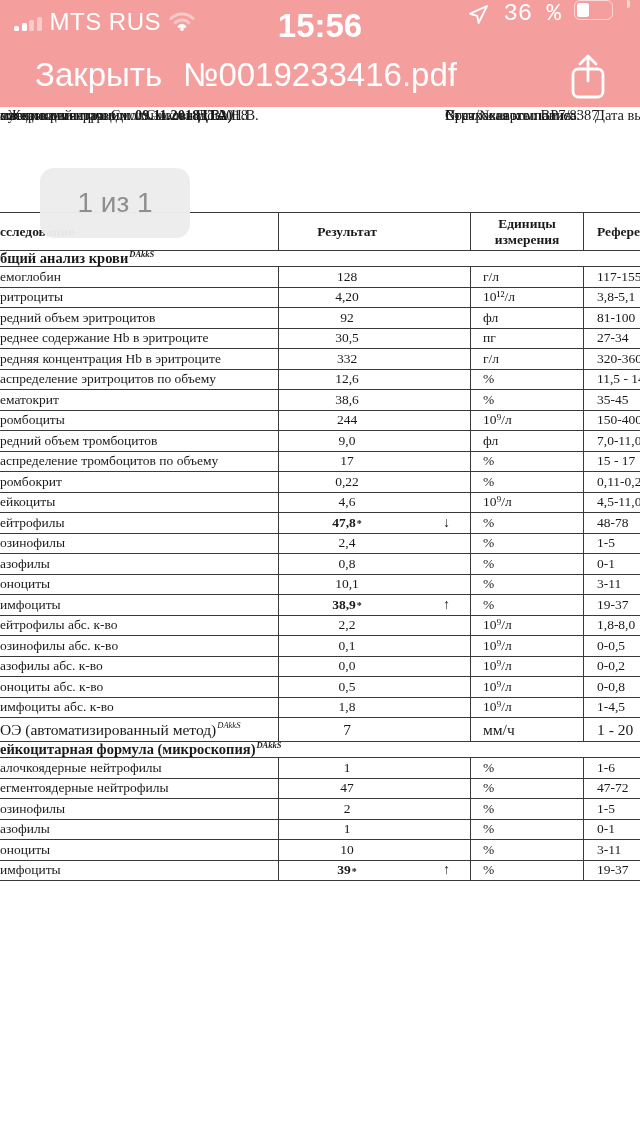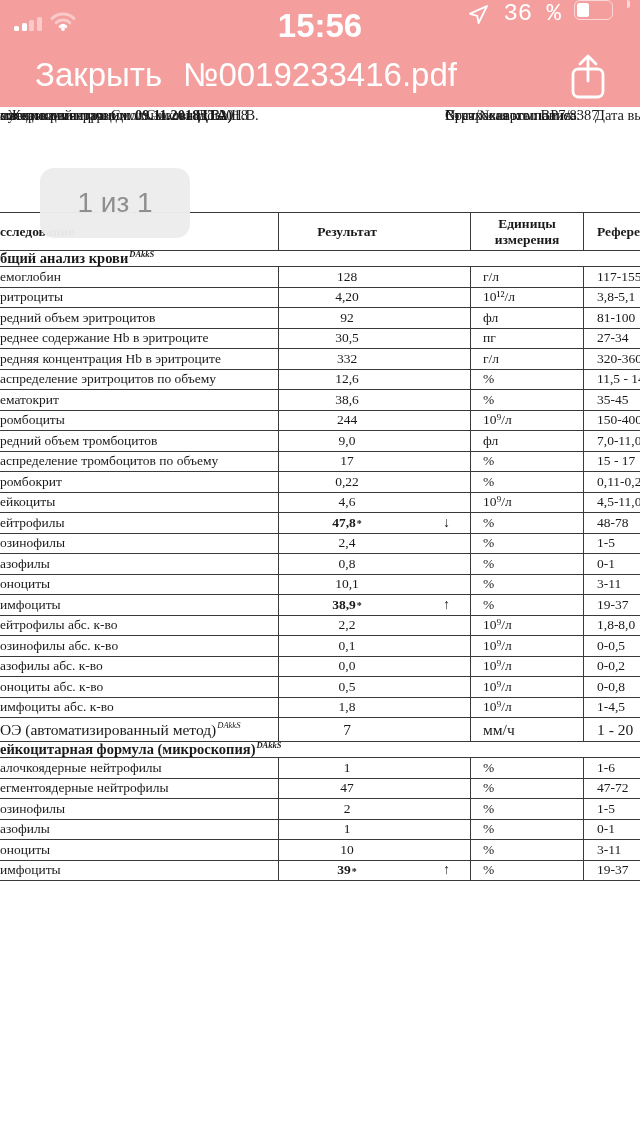--- a/index.html
+++ b/index.html
@@ -74,20 +74,21 @@
 
 <div class="pink-chrome">
   <div class="statusbar">
     <div class="sb-left">
       <div class="sig">
         <span class="b1"></span>
           <span class="b2"></span>
           <span class="b3"></span>
           <span class="b4"></span>
       </div>
+      <span class="carrier">MTS RUS</span>
       <span class="wifi">
         <svg width="26" height="19" viewBox="0 0 26 19">
           <path d="M2 6.5 A15.5 15.5 0 0 1 24 6.5" fill="none" stroke="rgba(255,255,255,.45)" stroke-width="3" stroke-linecap="round"></path>
           <path d="M6.2 10.8 A9.6 9.6 0 0 1 19.8 10.8" fill="none" stroke="rgba(255,255,255,.45)" stroke-width="3" stroke-linecap="round"></path>
           <path d="M10.2 14.6 A4.2 4.2 0 0 1 15.8 14.6" fill="none" stroke="#fff" stroke-width="3" stroke-linecap="round"></path>
           <circle cx="13" cy="17" r="1.9" fill="#fff"></circle>
         </svg>
       </span>
     </div>
     <div class="sb-time">15:56</div>

